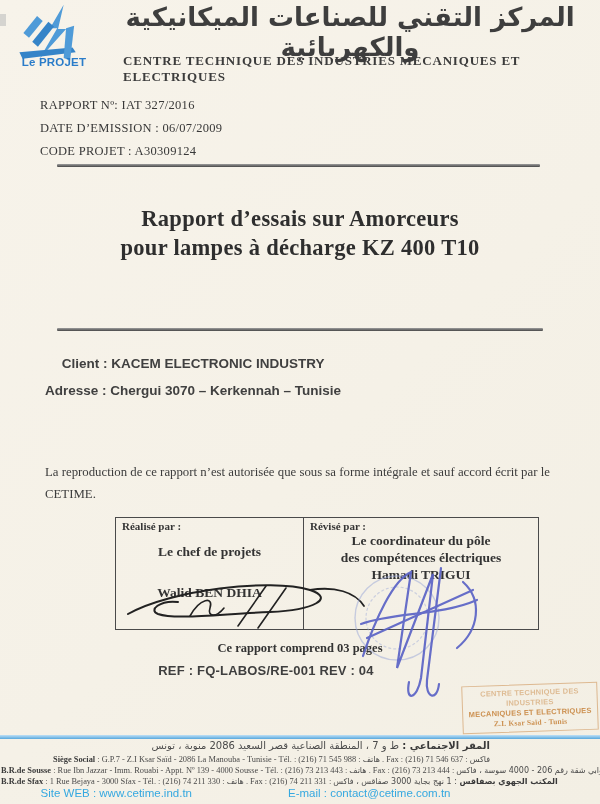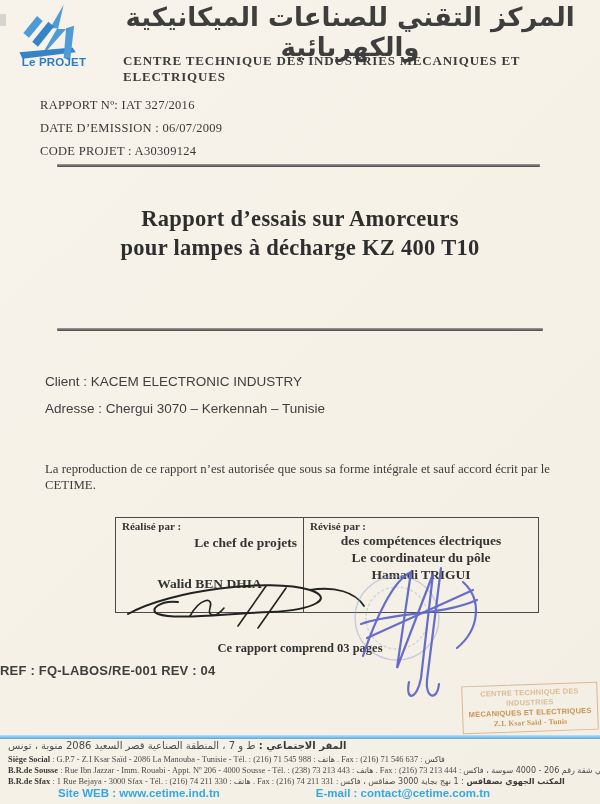--- a/index.html
+++ b/index.html
@@ -24,66 +24,66 @@
   
   .report-info{position:absolute;left:40px;top:94px;font-size:12.5px;line-height:23px;letter-spacing:.3px;color:#383838;}
 
   .rule{position:absolute;height:3px;background:linear-gradient(#9d9d9d,#474747);border-radius:1px;}
   .rule1{left:57px;top:164px;width:483px;}
   .rule2{left:57px;top:328px;width:486px;}
 
   .doc-title{position:absolute;left:0;top:204px;width:600px;margin:0;text-align:center;
     font-size:22.5px;line-height:29px;font-weight:bold;color:#2e2e2e;letter-spacing:.3px;}
 
-  .client{position:absolute;left:45px;top:368px;font-family:"Liberation Sans",sans-serif;
-    font-weight:normal;font-size:13.5px;line-height:27px;color:#404040;}
+  .client{position:absolute;left:45px;top:350px;font-family:"Liberation Sans",sans-serif;
+    font-weight:bold;font-size:13.5px;line-height:27px;color:#404040;text-align:center;}
 
-  .notice{position:absolute;left:45px;top:461px;width:522px;margin:0;font-size:12.8px;line-height:16px;color:#3c3c3c;}
+  .notice{position:absolute;left:45px;top:461px;width:522px;margin:0;font-size:12.8px;line-height:22px;color:#3c3c3c;}
 
   
-  .sig-table{position:absolute;left:115px;top:517px;width:424px;height:96px;
+  .sig-table{position:absolute;left:115px;top:517px;width:424px;height:113px;
     border:1.5px solid #4a4a4a;display:flex;box-sizing:border-box;}
   .sig-cell{position:relative;padding:2px 6px;box-sizing:border-box;}
   .sig-cell.left{width:188px;border-right:1.5px solid #4a4a4a;}
   .sig-cell.right{flex:1;}
   .sig-head{font-size:11px;font-weight:bold;color:#353535;}
   .sig-role,.sig-name{text-align:center;font-size:13.5px;font-weight:bold;line-height:17px;color:#333;}
-  .sig-cell.left .sig-role{margin-top:2px;text-align:right;}
+  .sig-cell.left .sig-role{margin-top:11px;}
   .sig-cell.left .sig-name{margin-top:24px;}
 
   .sig-svg{position:absolute;overflow:visible;z-index:3;}
   .sig-walid{left:120px;top:576px;width:250px;height:62px;}
   .sig-hamadi{left:345px;top:560px;width:190px;height:152px;}
 
   .pages-note{position:absolute;left:0;top:641px;width:600px;text-align:center;
     font-size:12.5px;font-weight:bold;color:#333;}
-  .ref-line{position:absolute;left:0;top:663px;width:532px;text-align:left;
+  .ref-line{position:absolute;left:0;top:663px;width:532px;text-align:center;
     font-family:"Liberation Sans",sans-serif;font-weight:bold;font-size:13px;color:#3f3f3f;letter-spacing:.2px;}
 
   
   .rect-stamp{position:absolute;left:462px;top:684px;width:136px;padding:3px 2px;
     border:1.5px solid rgba(200,130,60,.5);transform:rotate(-2deg);text-align:center;
     font-family:"Liberation Sans",sans-serif;font-weight:bold;color:rgba(198,128,55,.85);
     font-size:7.5px;line-height:10px;letter-spacing:.2px;box-sizing:border-box;}
   .rect-stamp .s1{opacity:.55;}
   .rect-stamp .s3{font-family:"Liberation Serif",serif;}
 
   .blue-rule{position:absolute;left:0;top:735px;width:600px;height:3.5px;
     background:linear-gradient(#bfe0f6,#58a8dd);}
 
   
-  .f-line{position:absolute;left:8px;width:532px;text-align:left;white-space:nowrap;color:#4a4a4a;}
+  .f-line{position:absolute;left:1px;width:489px;text-align:right;white-space:nowrap;color:#4a4a4a;}
   .f-line b{color:#3a3a3a;}
   .f-ar{top:740px;direction:rtl;font-family:"DejaVu Sans",sans-serif;font-size:10px;}
   .f-sm{font-size:8.4px;font-family:"Liberation Serif",serif;}
   .f2{top:755px;} .f3{top:766px;} .f4{top:777px;}
   .arb{font-family:"DejaVu Sans",sans-serif;font-size:8px;}
   .ar-rtl{direction:rtl;unicode-bidi:isolate;}
   .f-web{top:787px;display:flex;justify-content:center;gap:96px;
-    font-family:"Liberation Sans",sans-serif;font-weight:bold;font-size:11.5px;color:#35a8e0;}
+    font-family:"Liberation Sans",sans-serif;font-weight:normal;font-size:11.5px;color:#35a8e0;}
 </style>
 </head>
 <body>
 
 <div class="page">
 
   <div class="scan-mark"></div>
 
   <div class="logo">
     <svg viewBox="0 0 90 72" xmlns="http://www.w3.org/2000/svg">
@@ -121,22 +121,22 @@
   <p class="notice">La reproduction de ce rapport  n’est autorisée que sous sa forme intégrale et sauf accord écrit par le CETIME.</p>
 
   <div class="sig-table">
     <div class="sig-cell left">
       <div class="sig-head">Réalisé par :</div>
       <div class="sig-role">Le chef de projets</div>
       <div class="sig-name">Walid BEN DHIA</div>
     </div>
     <div class="sig-cell right">
       <div class="sig-head">Révisé par :</div>
+      <div class="sig-role">Le coordinateur du pôle</div>
       <div class="sig-role">des compétences électriques</div>
-      <div class="sig-role">Le coordinateur du pôle</div>
       <div class="sig-name">Hamadi TRIGUI</div>
     </div>
   </div>
 
   <svg class="sig-svg sig-walid" viewBox="0 0 250 62" xmlns="http://www.w3.org/2000/svg" fill="none" stroke="#222" stroke-linecap="round">
     <path d="M8 38 C50 14 150 2 190 14 C215 22 195 34 150 36 C100 38 55 44 38 38 C28 34 40 24 58 26" stroke-width="2"></path>
     <path d="M70 40 C80 22 94 20 90 32 C87 41 96 42 104 32" stroke-width="1.6"></path>
     <path d="M118 50 L146 10" stroke-width="1.6"></path>
     <path d="M138 52 L166 12" stroke-width="1.6"></path>
     <path d="M190 14 C215 10 235 16 244 30" stroke-width="1.8"></path>
@@ -169,21 +169,21 @@
 
   <div class="f-line f-ar">
     <b>المقر الاجتماعي :</b><span> ط و 7 ، المنطقة الصناعية قصر السعيد 2086 منوبة ، تونس</span>
   </div>
 
   <div class="f-line f-sm f2">
     <b>Siège Social</b><span> : G.P.7 - Z.I Ksar Saïd - 2086 La Manouba - Tunisie - Tél. : (216) 71 545 988 : </span><span class="arb">هاتف</span><span> . Fax : (216) 71 546 637 : </span><span class="arb">فاكس</span>
   </div>
 
   <div class="f-line f-sm f3">
-    <b>B.R.de Sousse</b><span> : Rue Ibn Jazzar - Imm. Rouabi - Appt. Nº 206 - 4000 Sousse - Tél. : (238) 73 213 443 : </span><span class="arb">هاتف</span><span> . Fax : (216) 73 213 444 : </span><span class="arb ar-rtl"><span> : نهج ابن الجزار ، عمارة الروابي شقة رقم 206 - 4000 سوسة ، فاكس</span></span>
+    <b>B.R.de Sousse</b><span> : Rue Ibn Jazzar - Imm. Rouabi - Appt. Nº 139 - 4000 Sousse - Tél. : (216) 73 213 443 : </span><span class="arb">هاتف</span><span> . Fax : (216) 73 213 444 : </span><span class="arb ar-rtl"><span> : نهج ابن الجزار ، عمارة الروابي شقة رقم 206 - 4000 سوسة ، فاكس</span></span>
   </div>
 
   <div class="f-line f-sm f4">
     <b>B.R.de Sfax</b><span> : 1 Rue Bejaya - 3000 Sfax  - Tél. : (216) 74 211 330 : </span><span class="arb">هاتف</span><span> . Fax : (216) 74 211 331 : </span><span class="arb ar-rtl"><b>المكتب الجهوي بصفاقس</b><span> : 1 نهج بجاية 3000 صفاقس ، فاكس</span></span>
   </div>
 
   <div class="f-line f-web">
     <span>Site WEB : www.cetime.ind.tn</span>
     <span>E-mail : contact@cetime.com.tn</span>
   </div>

